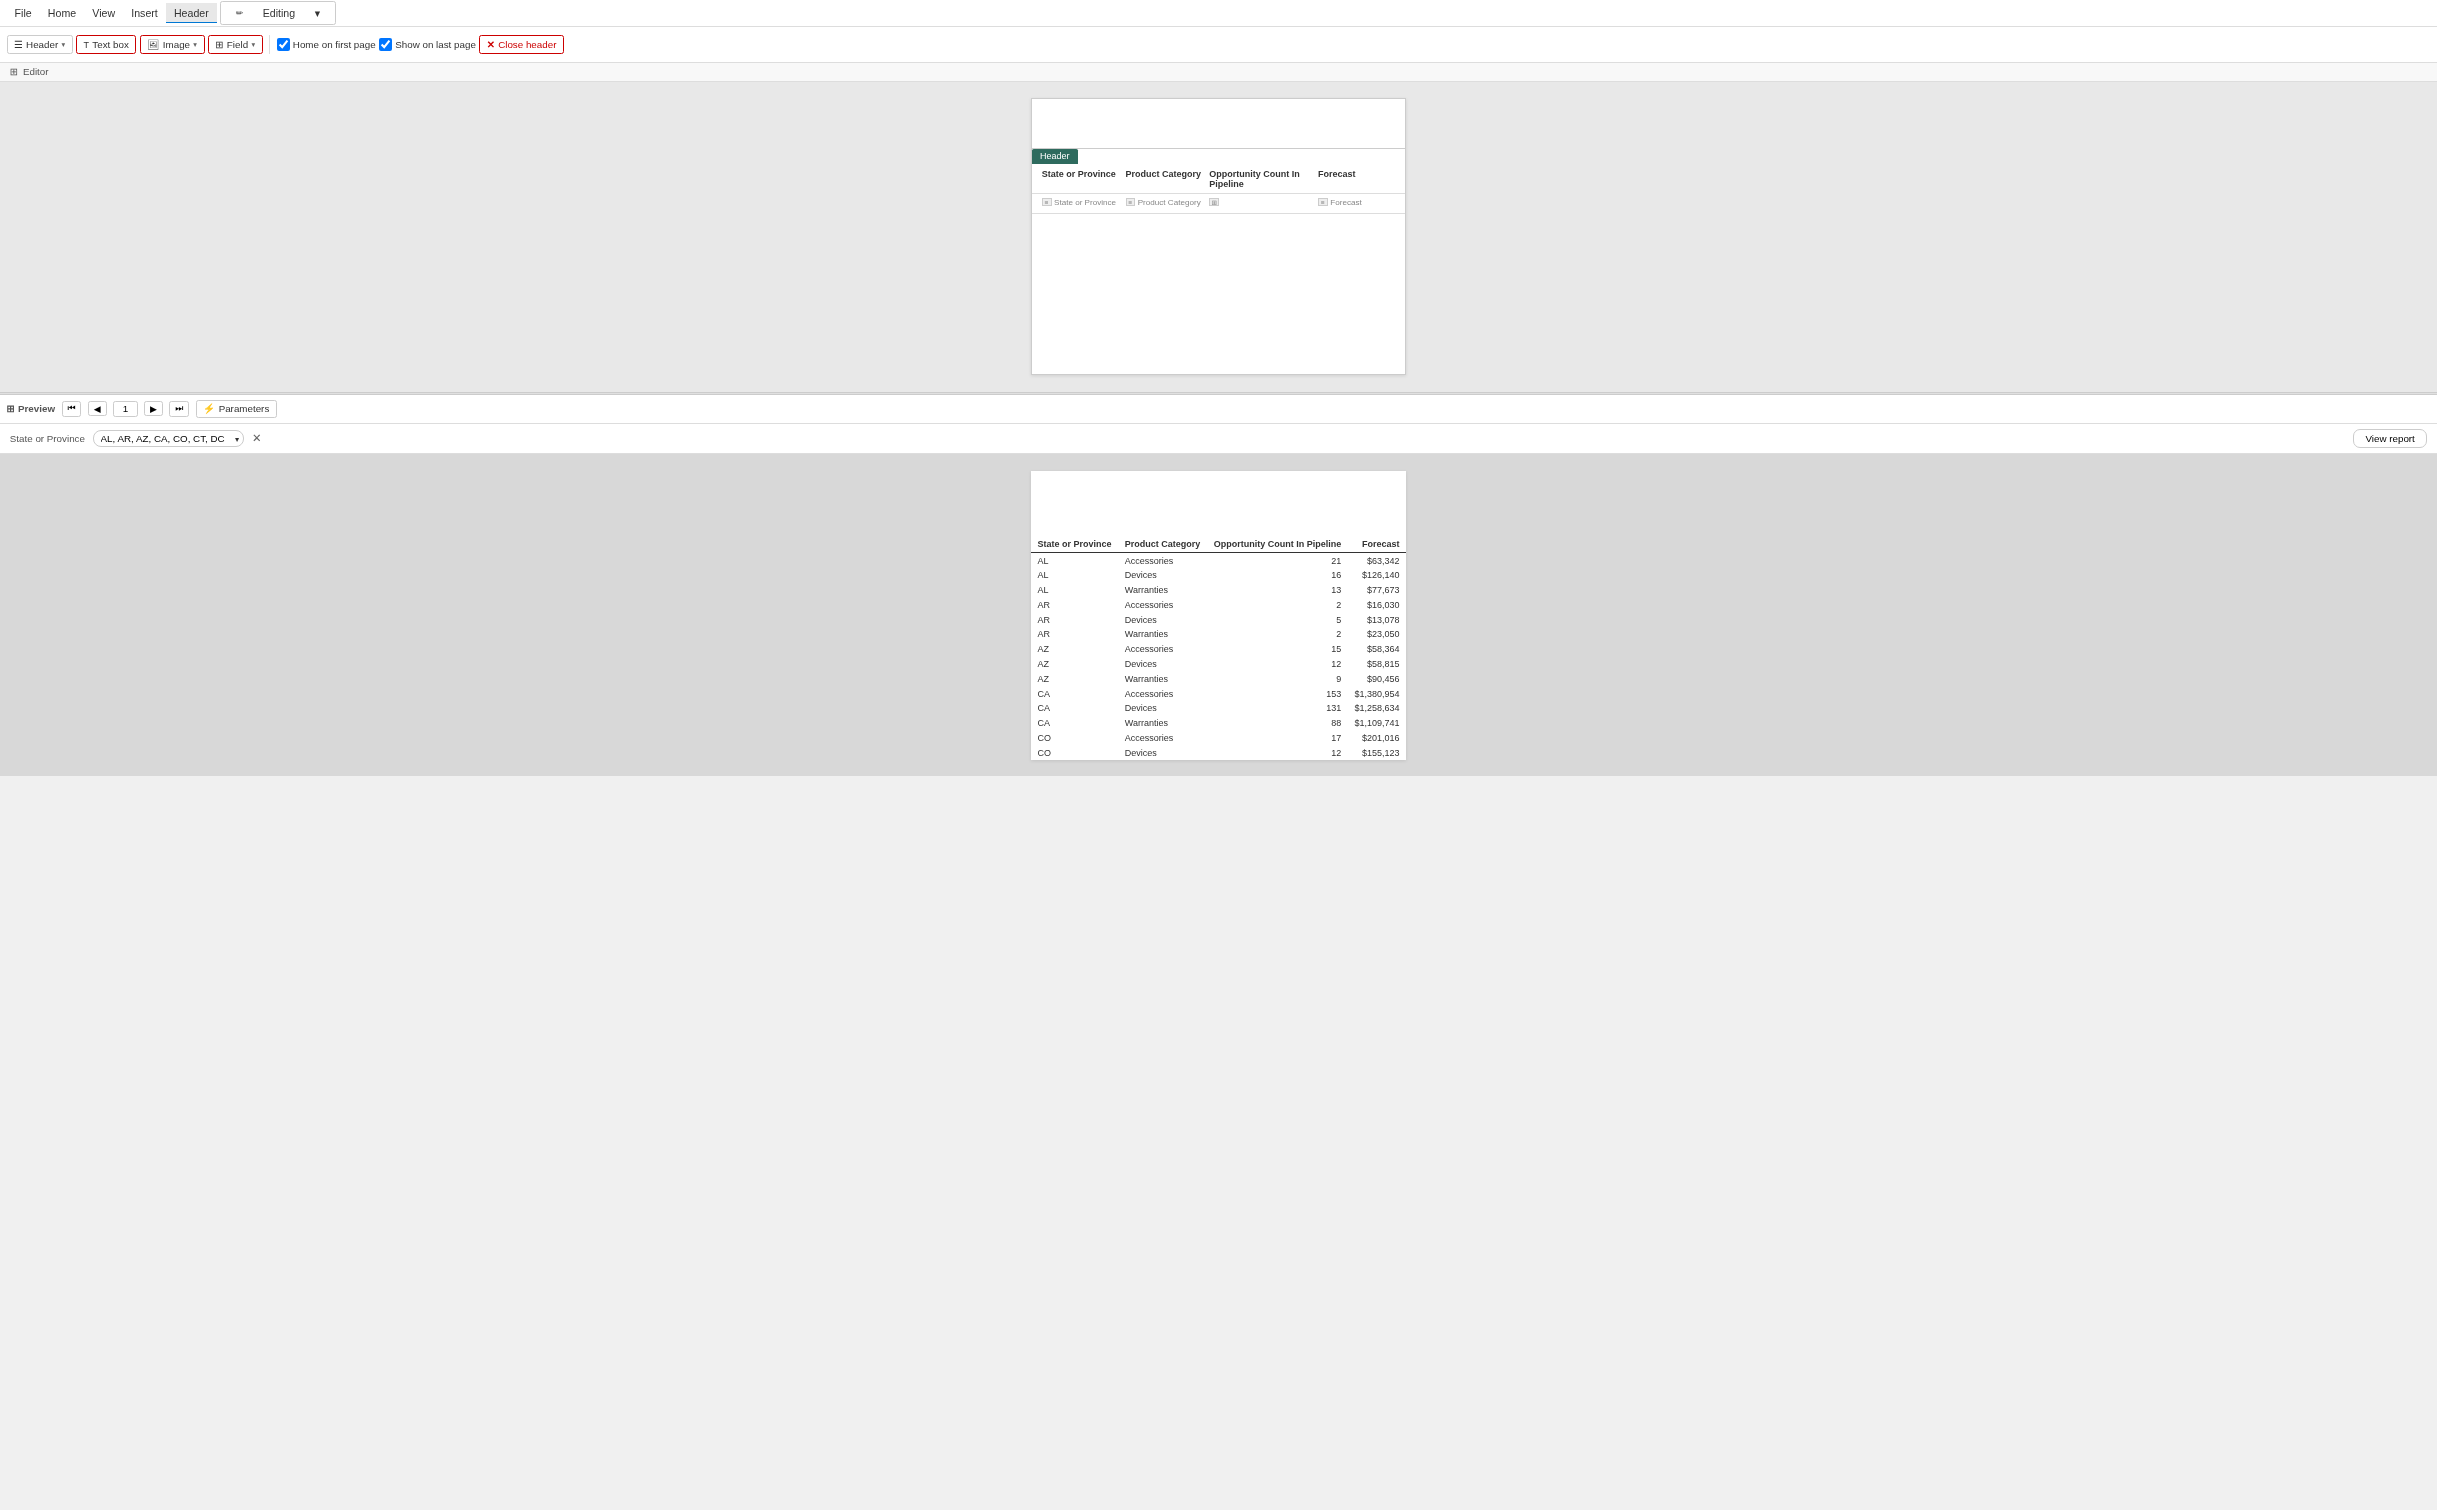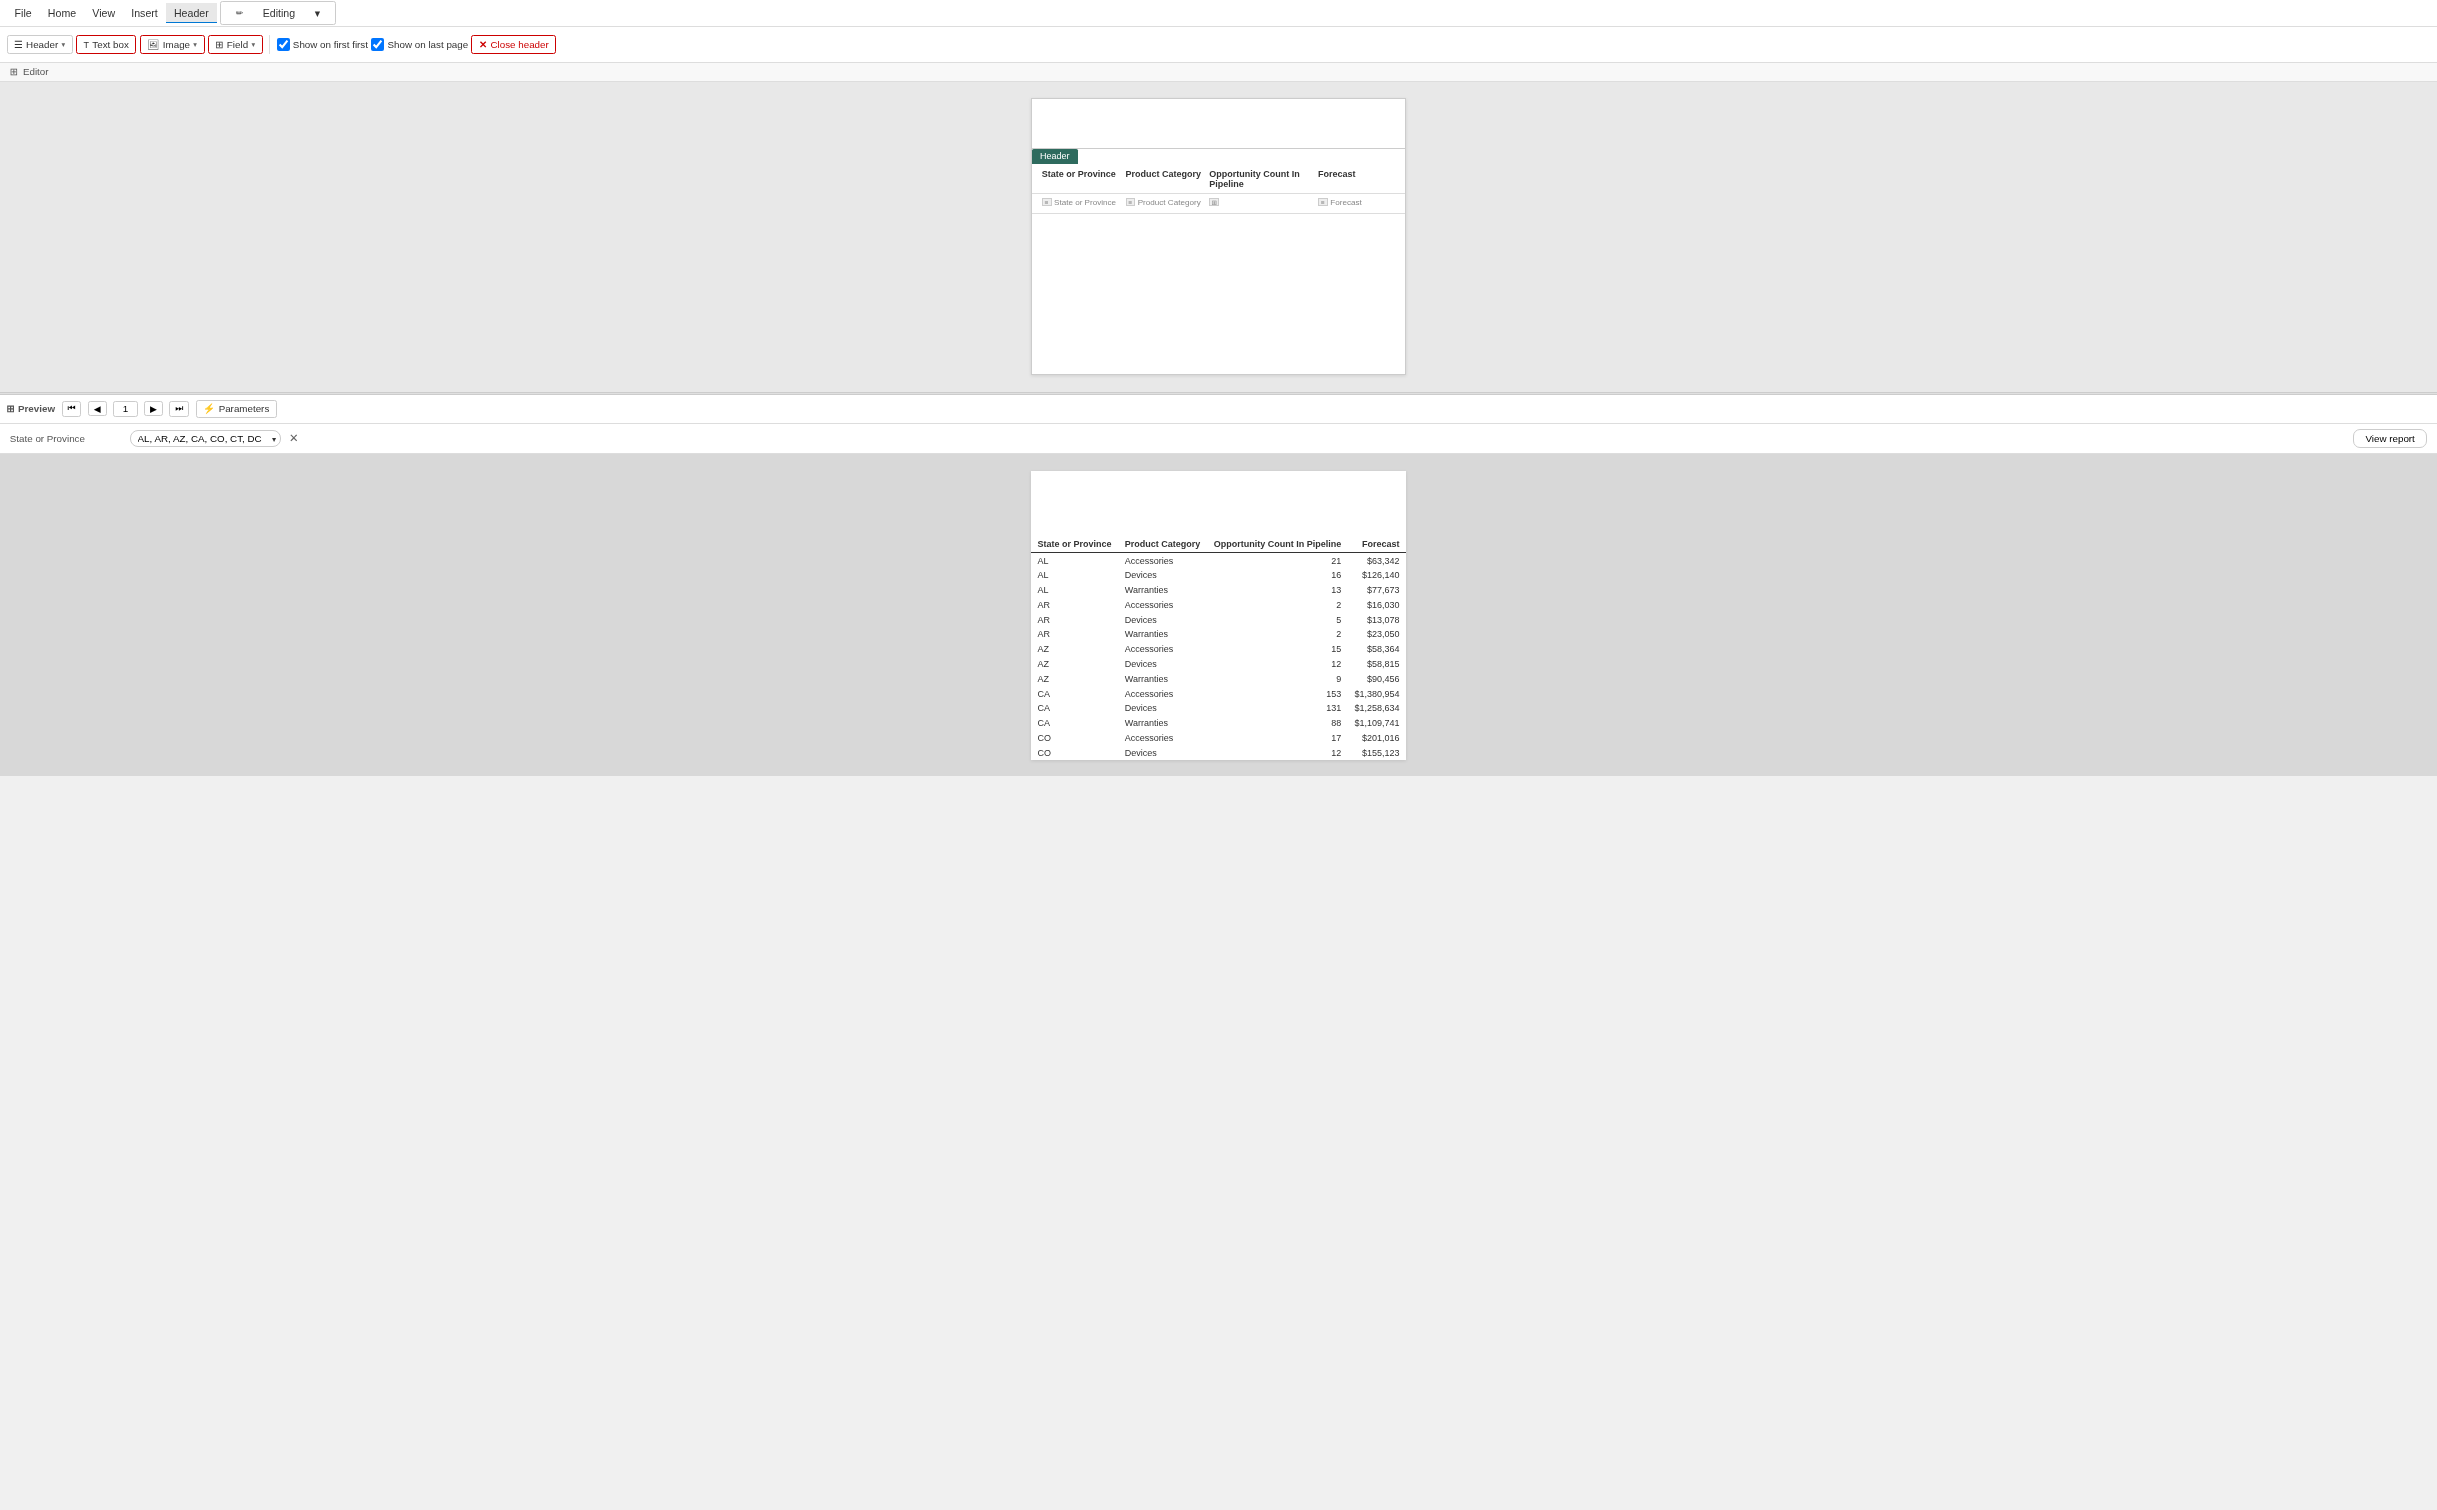--- a/index.html
+++ b/index.html
@@ -218,21 +218,20 @@
     .param-label { font-size: 9.8px; color: #555; }
     .param-select {
       border: 0.8px solid #ccc;
       border-radius: 8px;
       padding: 2.4px 16.3px 2.4px 6.5px;
       font-size: 9.8px;
       background: #fff;
       cursor: pointer;
       appearance: none;
       position: relative;
-      margin-left: 37px;
     }
     .param-select-wrap {
       position: relative;
       display: inline-block;
     }
     .param-select-wrap::after {
       content: '▾';
       position: absolute;
       right: 4.9px;
       top: 50%;
@@ -337,21 +336,21 @@
     <span class="dropdown-arrow">▾</span>
   </div>
   <div class="toolbar-btn" style="border: 1.6px solid #cc0000;">
     <span>⊞</span>
     <span>Field</span>
     <span class="dropdown-arrow">▾</span>
   </div>
   <div class="toolbar-separator"></div>
   <label class="toolbar-check">
     <input type="checkbox" checked="" style="">
-    <span>Show on first first</span>
+    <span>Home on first page</span>
   </label>
   <label class="toolbar-check">
     <input type="checkbox" checked="" style="">
     <span>Show on last page</span>
   </label>
   <div class="close-header-btn">
     <span style="font-weight:bold;">✕</span>
     <span>Close header</span>
   </div>
 </div>

